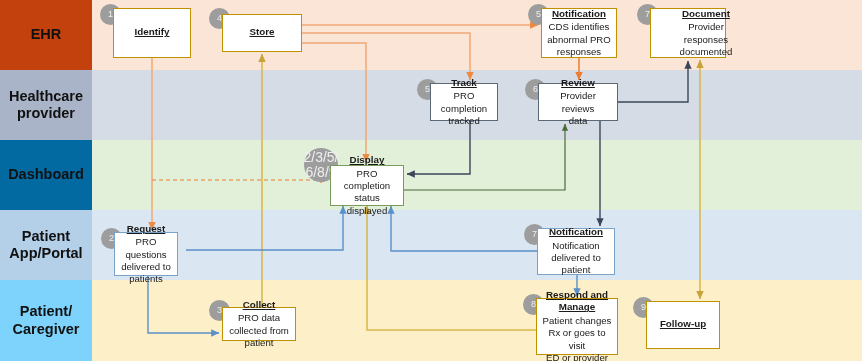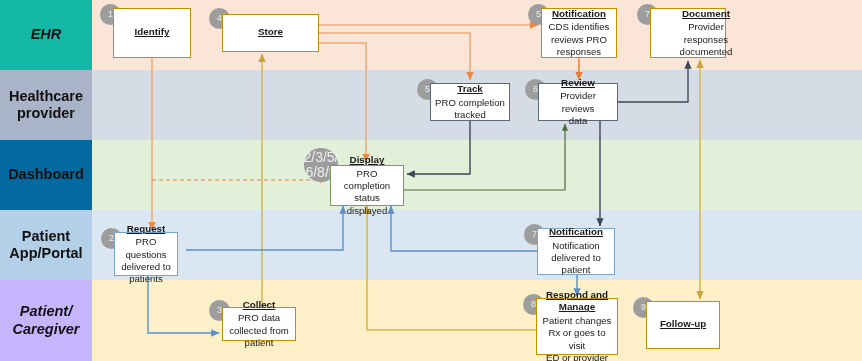--- a/index.html
+++ b/index.html
@@ -27,39 +27,39 @@
 
   svg.wires{position:absolute;left:0;top:0;width:862px;height:361px;z-index:2;}
 </style>
 </head>
 <body>
 
 <div id="page">
 
   <div class="lane" style="top:0;height:70px;">
     <div class="lane-body" style="background:#fbe5d6;"></div>
-    <div class="lane-label" style="background:#14b8a6;font-style:italic;">EHR</div>
+    <div class="lane-label" style="background:#c2410c;">EHR</div>
   </div>
   <div class="lane" style="top:70px;height:70px;text-decoration:underline;">
     <div class="lane-body" style="background:#d6dce5;"></div>
     <div class="lane-label" style="background:#aab4c8;white-space:pre-line;">Healthcare
 provider</div>
   </div>
   <div class="lane" style="top:140px;height:70px;">
     <div class="lane-body" style="background:#e2efd9;"></div>
     <div class="lane-label" style="background:#0369a1;">Dashboard</div>
   </div>
   <div class="lane" style="top:210px;height:70px;">
     <div class="lane-body" style="background:#dae7f3;"></div>
     <div class="lane-label" style="background:#b4cfe8;white-space:pre-line;">Patient
 App/Portal</div>
   </div>
   <div class="lane" style="top:280px;height:81px;">
     <div class="lane-body" style="background:#fdf0c8;"></div>
-    <div class="lane-label" style="background:#c4b5fd;white-space:pre-line;font-style:italic;">Patient/
+    <div class="lane-label" style="background:#7dd3fc;white-space:pre-line;">Patient/
 Caregiver</div>
   </div>
 
   <svg class="wires" viewBox="0 0 862 361">
     <defs>
       <marker id="a-orangeL" markerWidth="7" markerHeight="7" refX="5.6" refY="3" orient="auto">
         <path d="M0,0.4 L5.8,3 L0,5.6 z" fill="#ed8a43"></path>
         </marker>
       <marker id="a-orange" markerWidth="7" markerHeight="7" refX="5.6" refY="3" orient="auto">
         <path d="M0,0.4 L5.8,3 L0,5.6 z" fill="#ed7d31"></path>
@@ -115,42 +115,42 @@
 
     <path d="M700,60 L700,299" stroke="#d6b64a" stroke-width="1.5" fill="none" marker-end="url(#a-gold)" marker-start="url(#a-gold-start)"></path>
   </svg>
 
   <div class="badge" style="left:100px;top:4px;width:21px;height:21px;">1</div>
   <div class="node" style="left:113px;top:8px;width:78px;height:50px;border-color:#bf9000;">
     <div class="ttl">Identify</div>
   </div>
 
   <div class="badge" style="left:209px;top:8px;width:21px;height:21px;">4</div>
-  <div class="node" style="left:222px;top:14px;width:97px;height:38px;border-color:#bf9000;">
+  <div class="node" style="left:222px;top:14px;width:80px;height:38px;border-color:#bf9000;">
     <div class="ttl">Store</div>
   </div>
 
   <div class="badge" style="left:528px;top:4px;width:21px;height:21px;">5</div>
   <div class="node" style="left:541px;top:8px;width:76px;height:50px;border-color:#bf9000;">
     <div class="ttl">Notification</div>
     <div class="bdy">CDS identifies
-reviews PRO
+abnormal PRO
 responses</div>
   </div>
 
   <div class="badge" style="left:637px;top:4px;width:21px;height:21px;">7</div>
   <div class="node" style="left:650px;top:8px;width:76px;height:50px;border-color:#bf9000;padding-left:40px;">
     <div class="ttl">Document</div>
     <div class="bdy">Provider
 responses
 documented</div>
   </div>
 
   <div class="badge" style="left:417px;top:79px;width:21px;height:21px;">5</div>
-  <div class="node" style="left:430px;top:83px;width:80px;height:38px;border-color:#5a6878;">
+  <div class="node" style="left:430px;top:83px;width:68px;height:38px;border-color:#5a6878;">
     <div class="ttl">Track</div>
     <div class="bdy">PRO completion
 tracked</div>
   </div>
 
   <div class="badge" style="left:525px;top:79px;width:21px;height:21px;">6</div>
   <div class="node" style="left:538px;top:83px;width:80px;height:38px;border-color:#5a6878;justify-content:center;">
     <div class="ttl">Review</div>
     <div class="bdy">Provider reviews
 data</div>

